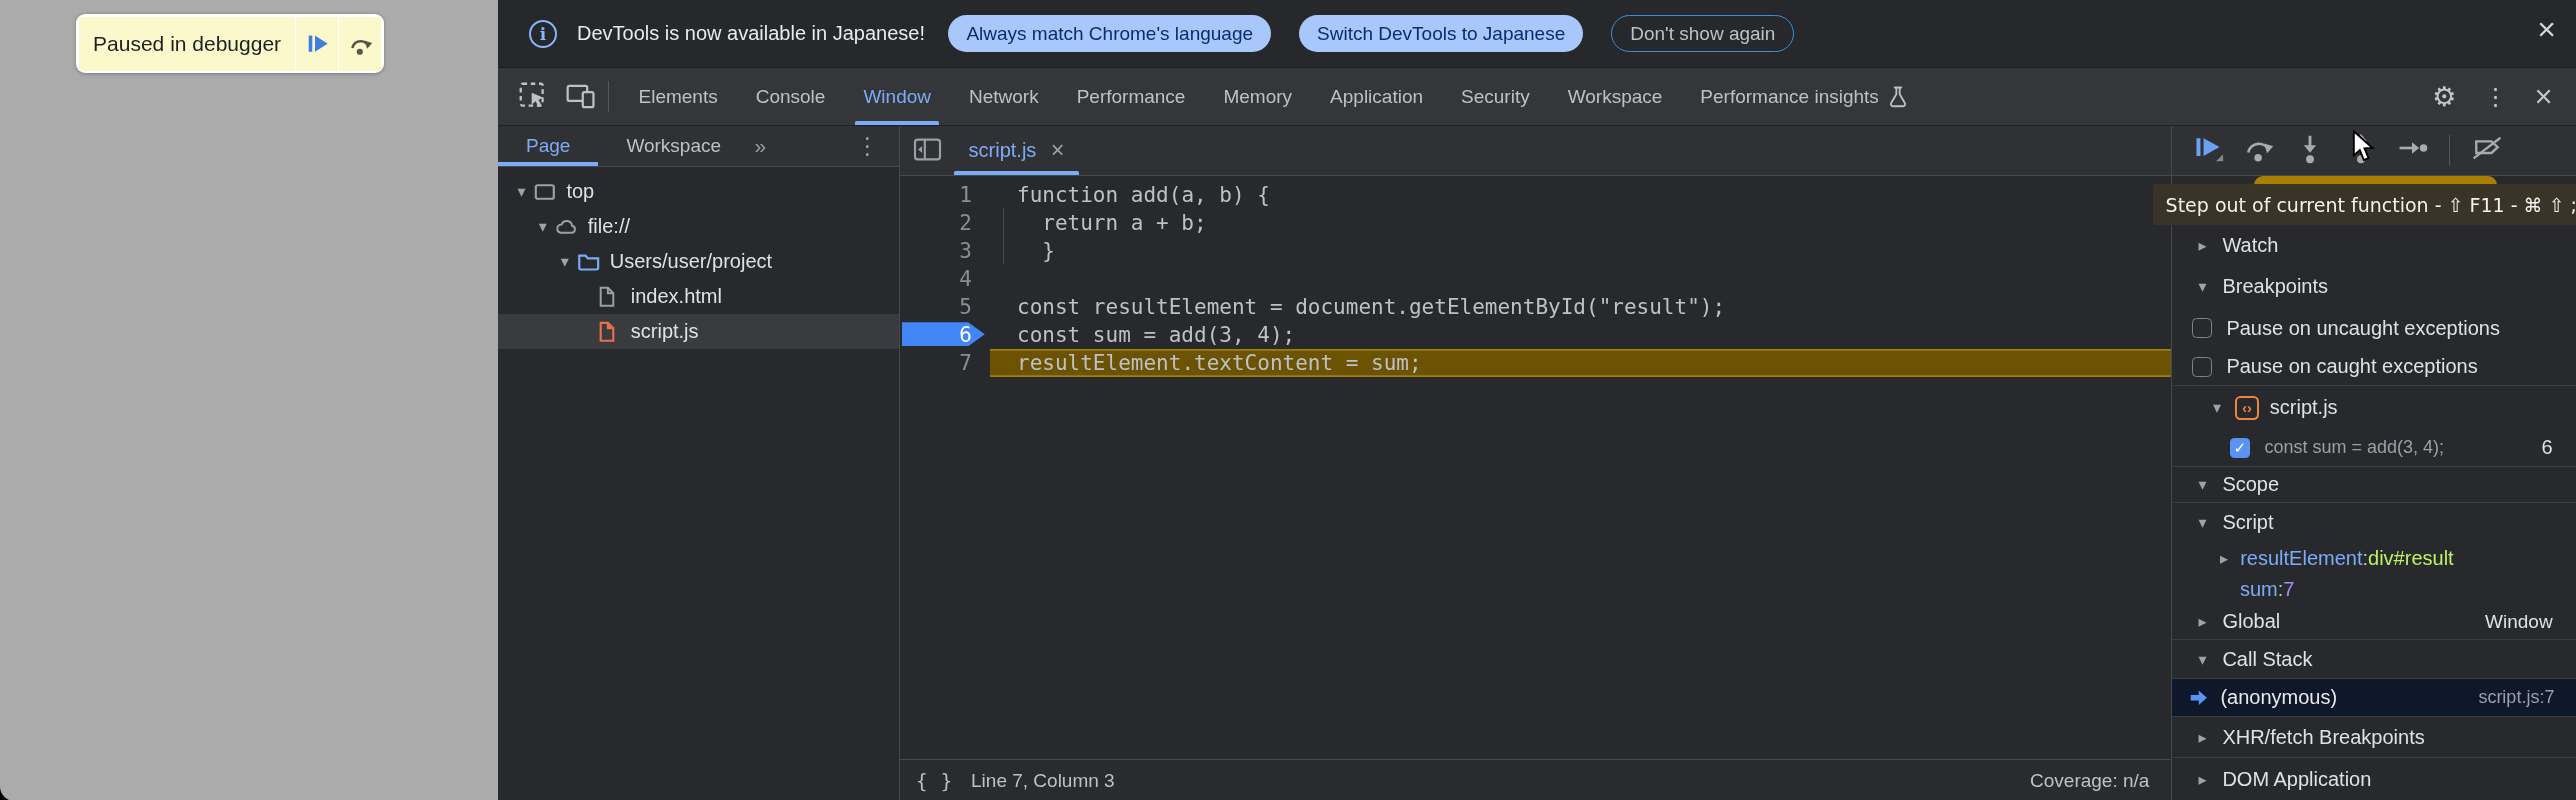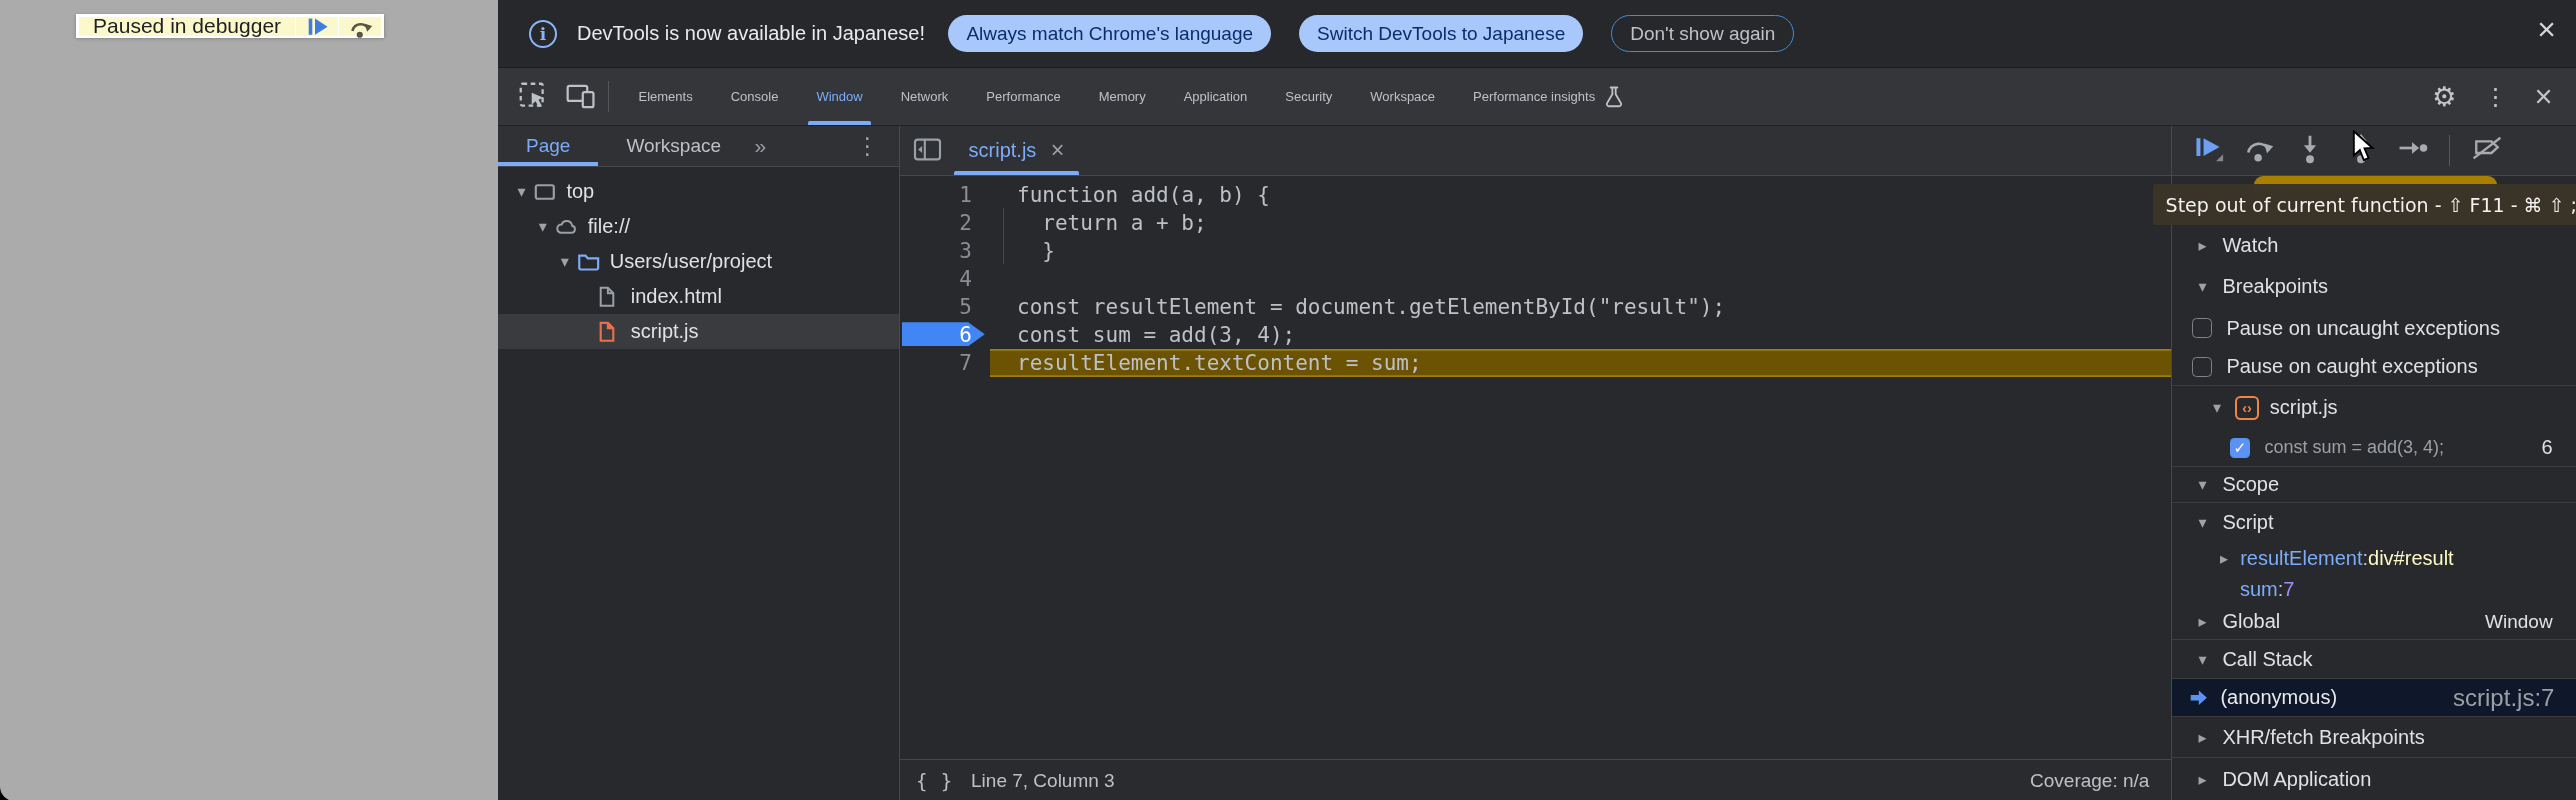--- a/index.html
+++ b/index.html
@@ -7,23 +7,23 @@
   body {
     width:2576px; height:801px; position:relative; overflow:hidden;
     background:#000; font-family:"Liberation Sans", sans-serif;
     -webkit-font-smoothing:antialiased;
   }
   .sym { font-family:"DejaVu Sans", sans-serif; }
 
   
   .page-area { position:absolute; left:0; top:0; width:498px; height:801px;
     background:#ababab; border-bottom-left-radius:14.4px; }
-  .paused-banner { position:absolute; left:76px; top:14.4px; height:24px;
+  .paused-banner { position:absolute; left:76px; top:14.4px; height:59px;
     display:flex; gap:1px; background:#ffffff; padding:2.7px;
-    box-shadow:0 0.9px 3.6px rgba(0,0,0,.28); }
+    box-shadow:0 0.9px 3.6px rgba(0,0,0,.28);border-radius:9px; }
   .banner-cell { background:#fbf8cb; display:flex; align-items:center; }
   .banner-text { padding:0 14.4px; font-size:21px; color:#1f2023; white-space:nowrap; }
   .banner-btn { width:42px; justify-content:center; }
 
   
   .devtools { position:absolute; left:498px; top:0; width:2078px; height:801px;
     background:#28292c; color:#bdc1c6; }
 
   
   .infobar { position:absolute; top:0; left:0; right:0; height:68px;
@@ -44,21 +44,21 @@
     color:#d5d7da; line-height:1; }
 
   
   .main-toolbar { position:absolute; top:68px; left:0; right:0; height:58px;
     background:#35363a; border-bottom:0.9px solid #202124;
     display:flex; align-items:center; }
   .tool-icon { display:flex; align-items:center; justify-content:center; }
   .vsep { width:0.9px; height:31px; background:#55565a; margin:0 10.8px; }
   .tabs { display:flex; height:100%; }
   .tab { padding:0 19px; display:flex; align-items:center; gap:9px;
-    font-size:13px; color:#bdc1c6; position:relative; white-space:nowrap; }
+    font-size:19px; color:#bdc1c6; position:relative; white-space:nowrap; }
   .tab.selected { color:#7cacf8; }
   .tab.selected::after { content:""; position:absolute; left:10.8px; right:10.8px;
     bottom:0; height:3.6px; background:#7cacf8; border-radius:1.8px 1.8px 0 0; }
   .tab .flask { display:none; }
   .tab.has-flask .flask { display:block; }
   .toolbar-right { margin-left:auto; display:flex; align-items:center;
     gap:27px; padding-right:23.4px; }
   .gear { font-size:27px; color:#c3c6c9; line-height:1; }
   .dots-v { font-size:24px; color:#c3c6c9; line-height:1; }
   .close-x { font-size:31px; color:#c3c6c9; line-height:1; }
@@ -141,23 +141,23 @@
   .checkbox { width:20px; height:20px; border-radius:4.5px; flex:none;
     border:1.8px solid #7d8288; margin-left:20px; }
   .checkbox.checked { border:none; background:#5b93f5; color:#fff;
     display:flex; align-items:center; justify-content:center; font-size:15.3px; }
   .cb-label { margin-left:14.4px; white-space:nowrap; }
   .bpfile-icon { width:24px; height:24px; border:2.7px solid #ee8445; border-radius:5.4px;
     margin-left:9px; display:flex; align-items:center; justify-content:center;
     color:#ee8445; font-size:14.4px; font-weight:bold; letter-spacing:0; flex:none; }
   .bp-code { margin-left:14.4px; color:#9aa0a6; font-size:18px; white-space:nowrap; }
   .right-val { margin-left:auto; padding-right:23.4px; color:#dfe1e5; }
-  .right-dim { margin-left:auto; padding-right:21.6px; color:#9aa0a6; font-size:24px; }
+  .right-dim { margin-left:auto; padding-right:21.6px; color:#9aa0a6; font-size:18px; }
   .v-name { color:#7cacf8; }
-  .v-node { color:#fef9c3; }
+  .v-node { color:#bef264; }
   .v-num  { color:#a38df7; }
   .v-sep  { color:#c3c6c9; }
   .anon-row { background:#0f172a; }
 
   
   .paused-pill { position:absolute; left:1756px; top:176px; width:243px; height:12.6px;
     background:#a87f00; border-radius:9px 9px 0 0; z-index:5; }
   .dbg-tooltip { position:absolute; left:1655px; top:184px; width:424px; height:41px;
     background:rgba(58,52,40,.97); z-index:10; display:flex; align-items:center;
     padding-left:12.6px; font-size:19px; color:#f4f2ee; white-space:nowrap;

